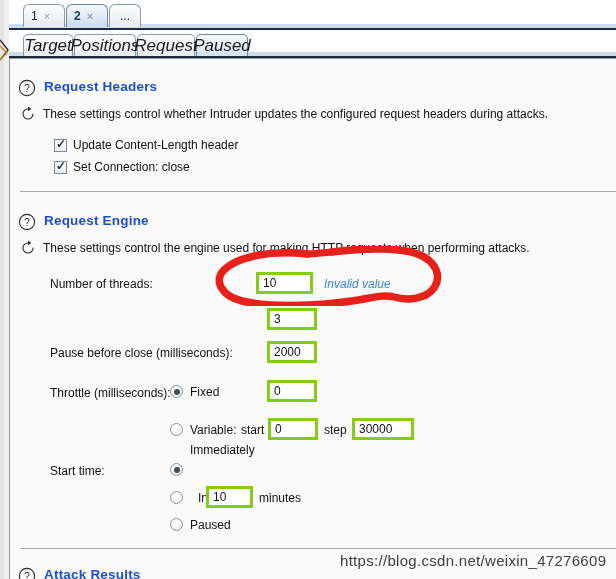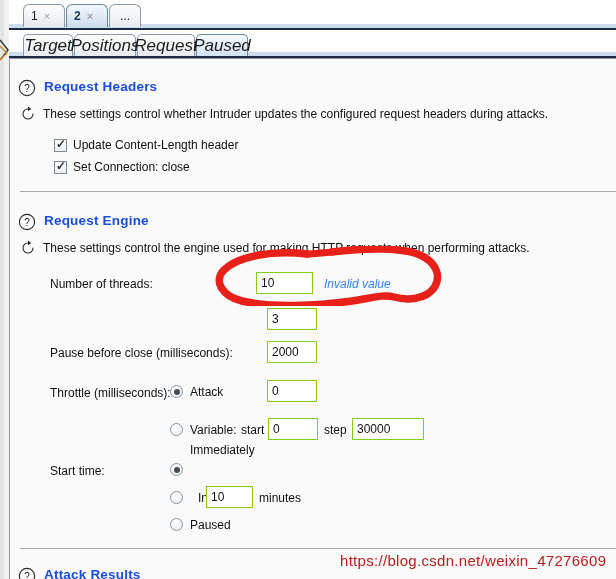--- a/index.html
+++ b/index.html
@@ -87,21 +87,21 @@
   .sec-desc{position:absolute;font-size:12px;color:#111;white-space:nowrap;}
 
   .icon-q{position:absolute;width:18px;height:18px;}
   .icon-r{position:absolute;width:16px;height:16px;}
 
   .row-label{position:absolute;font-size:12px;color:#111;white-space:nowrap;}
 
   .tfield{
     position:absolute;height:22px;
     background:#ffffff;
-    border:1px solid #84cc16;
+    border:3px solid #84cc16;
     box-sizing:border-box;
     font-family:"Liberation Sans", sans-serif;
     font-size:12px;
     color:#111;
     padding:0 4px;
     line-height:20px;
     outline:none;
   }
 
   .cbx{position:absolute;width:13px;height:13px;}
@@ -125,21 +125,21 @@
   .err-text{
     position:absolute;font-size:12px;font-style:italic;color:#3b82f6;white-space:nowrap;
   }
 
   
   .annot{position:absolute;left:212px;top:246px;width:232px;height:60px;pointer-events:none;}
 
   
   .watermark{
     position:absolute;left:340px;top:552px;
-    font-size:15px;color:#b91c1c;
+    font-size:15px;color:#404040;
     font-family:"Liberation Sans", sans-serif;
     white-space:nowrap;
     letter-spacing:.3px;
   }
 </style>
 </head>
 <body>
 
 <div class="app">
 
@@ -230,31 +230,31 @@
       <input class="tfield" style="left: 257px; top: 249px; width: 50px;" type="text" value="3">
 
       <div class="row-label" style="left:40px;top:287px;">Pause before close (milliseconds):</div>
       <input class="tfield" style="left: 257px; top: 282px; width: 50px;" type="text" value="2000">
 
       <div class="row-label" style="left:40px;top:327px;">Throttle (milliseconds):</div>
       <div class="rad" style="left:160px;top:326px;">
         <div class="rad-o"></div>
         <div class="rad-dot"></div>
       </div>
-      <div class="rad-label" style="left:180px;top:326px;">Attack</div>
+      <div class="rad-label" style="left:180px;top:326px;">Fixed</div>
       <input class="tfield" style="left: 257px; top: 321px; width: 50px;" type="text" value="0">
 
       <div class="rad" style="left:160px;top:364px;">
         <div class="rad-o"></div>
       </div>
       <div class="rad-label" style="left:180px;top:364px;">Variable:</div>
       <div class="rad-label" style="left:231px;top:364px;">start</div>
       <input class="tfield" style="left: 258px; top: 359px; width: 50px;" type="text" value="0">
       <div class="rad-label" style="left:314px;top:364px;">step</div>
-      <input class="tfield" style="left: 342px; top: 359px; width: 72px;" type="text" value="30000">
+      <input class="tfield" style="left: 342px; top: 359px; width: 62px;" type="text" value="30000">
 
       <div class="row-label" style="left:40px;top:405px;">Start time:</div>
       <div class="rad" style="left:160px;top:404px;">
         <div class="rad-o"></div>
         <div class="rad-dot"></div>
       </div>
       <div class="rad-label" style="left:180px;top:384px;">Immediately</div>
 
       <div class="rad" style="left:160px;top:432px;">
         <div class="rad-o"></div>

